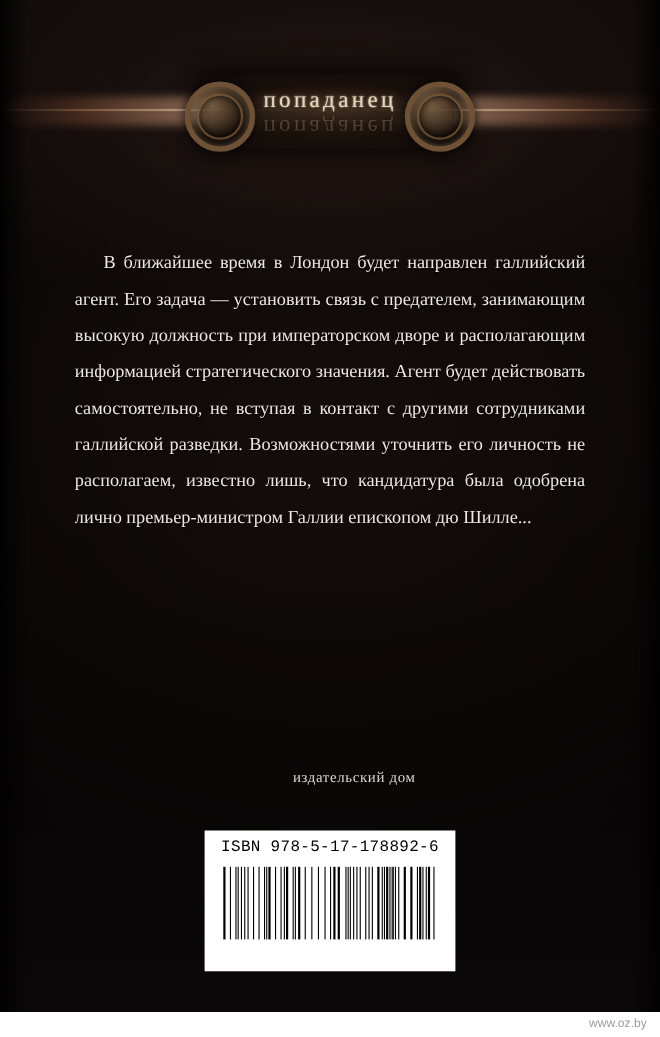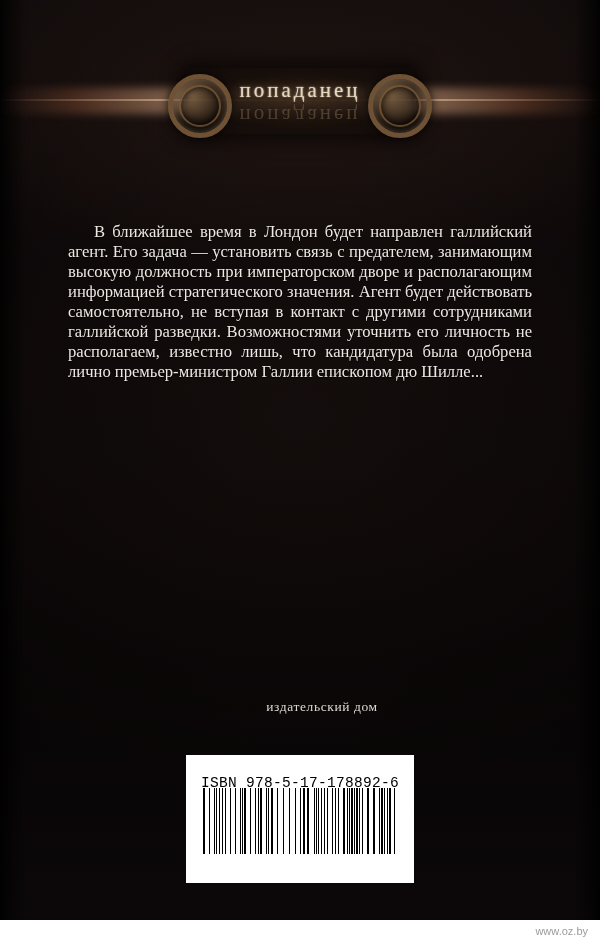--- a/index.html
+++ b/index.html
@@ -158,21 +158,21 @@
 
   
   .blurb {
     position: absolute;
     left: 68px;
     top: 222px;
     width: 464px;
     color: #ece8e2;
     font-family: "Liberation Serif", serif;
     font-size: 16.6px;
-    line-height: 20px;
+    line-height: 33px;
     text-align: justify;
     text-indent: 26px;
     text-shadow: 0 1px 1px rgba(0,0,0,0.9);
   }
 
   
   .publisher {
     position: absolute;
     left: 0;
     top: 698px;
@@ -207,21 +207,20 @@
     background: #ffffff;
     padding: 0;
   }
   .isbn-text {
     font-family: "Liberation Mono", monospace;
     font-size: 14.5px;
     color: #000000;
     text-align: center;
     padding-top: 8px;
     letter-spacing: 0.3px;
-    margin-top: 12px;
   }
   .bars {
     position: absolute;
     left: 17px;
     top: 33px;
     width: 194px;
     height: 66px;
     display: flex;
     align-items: stretch;
   }

